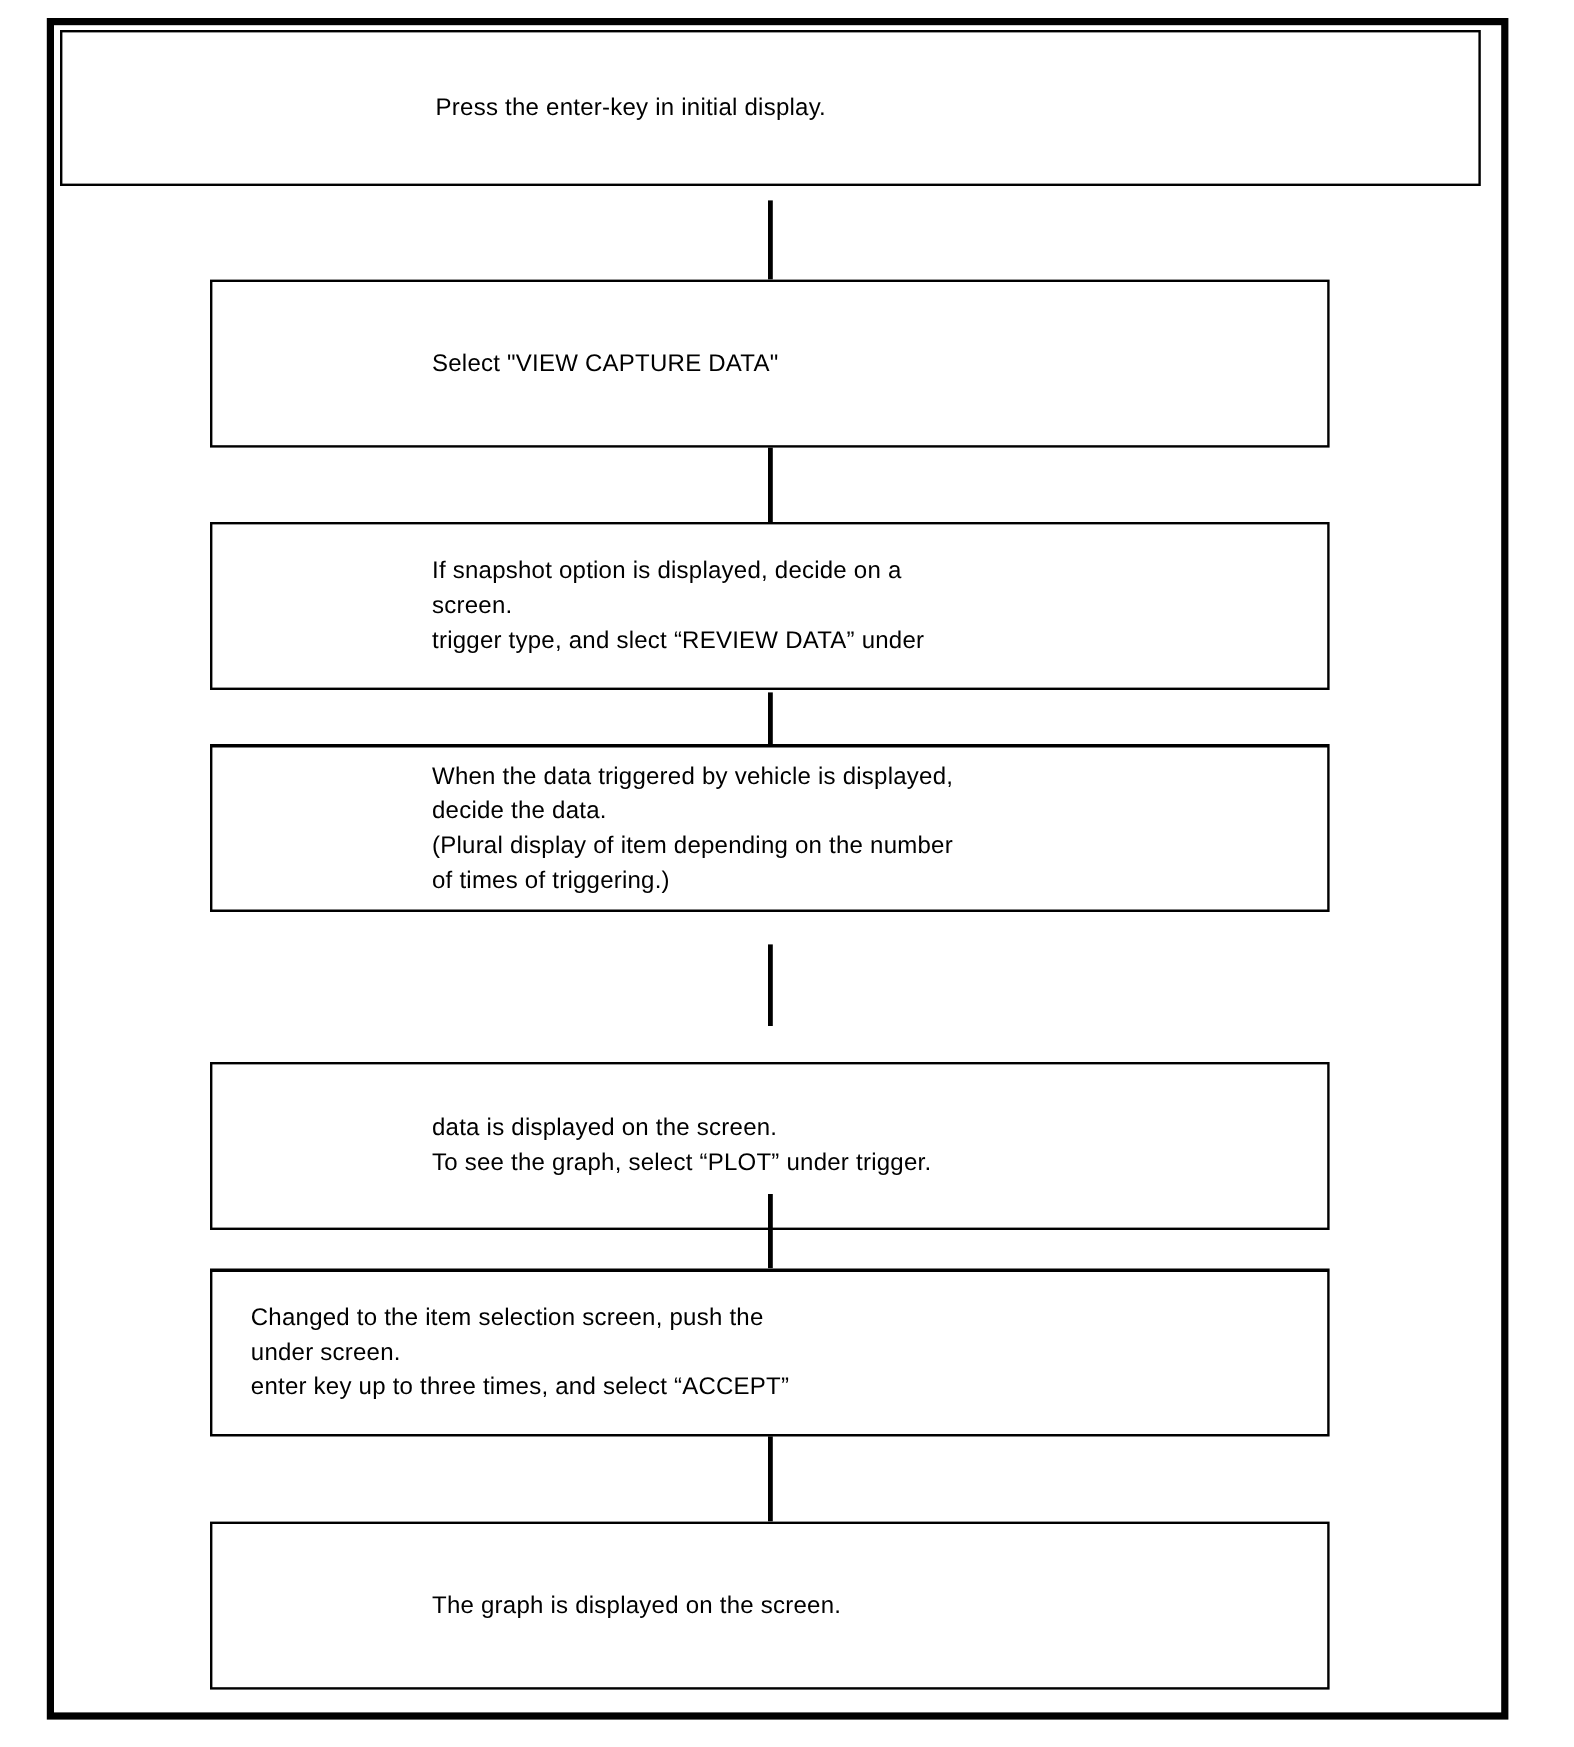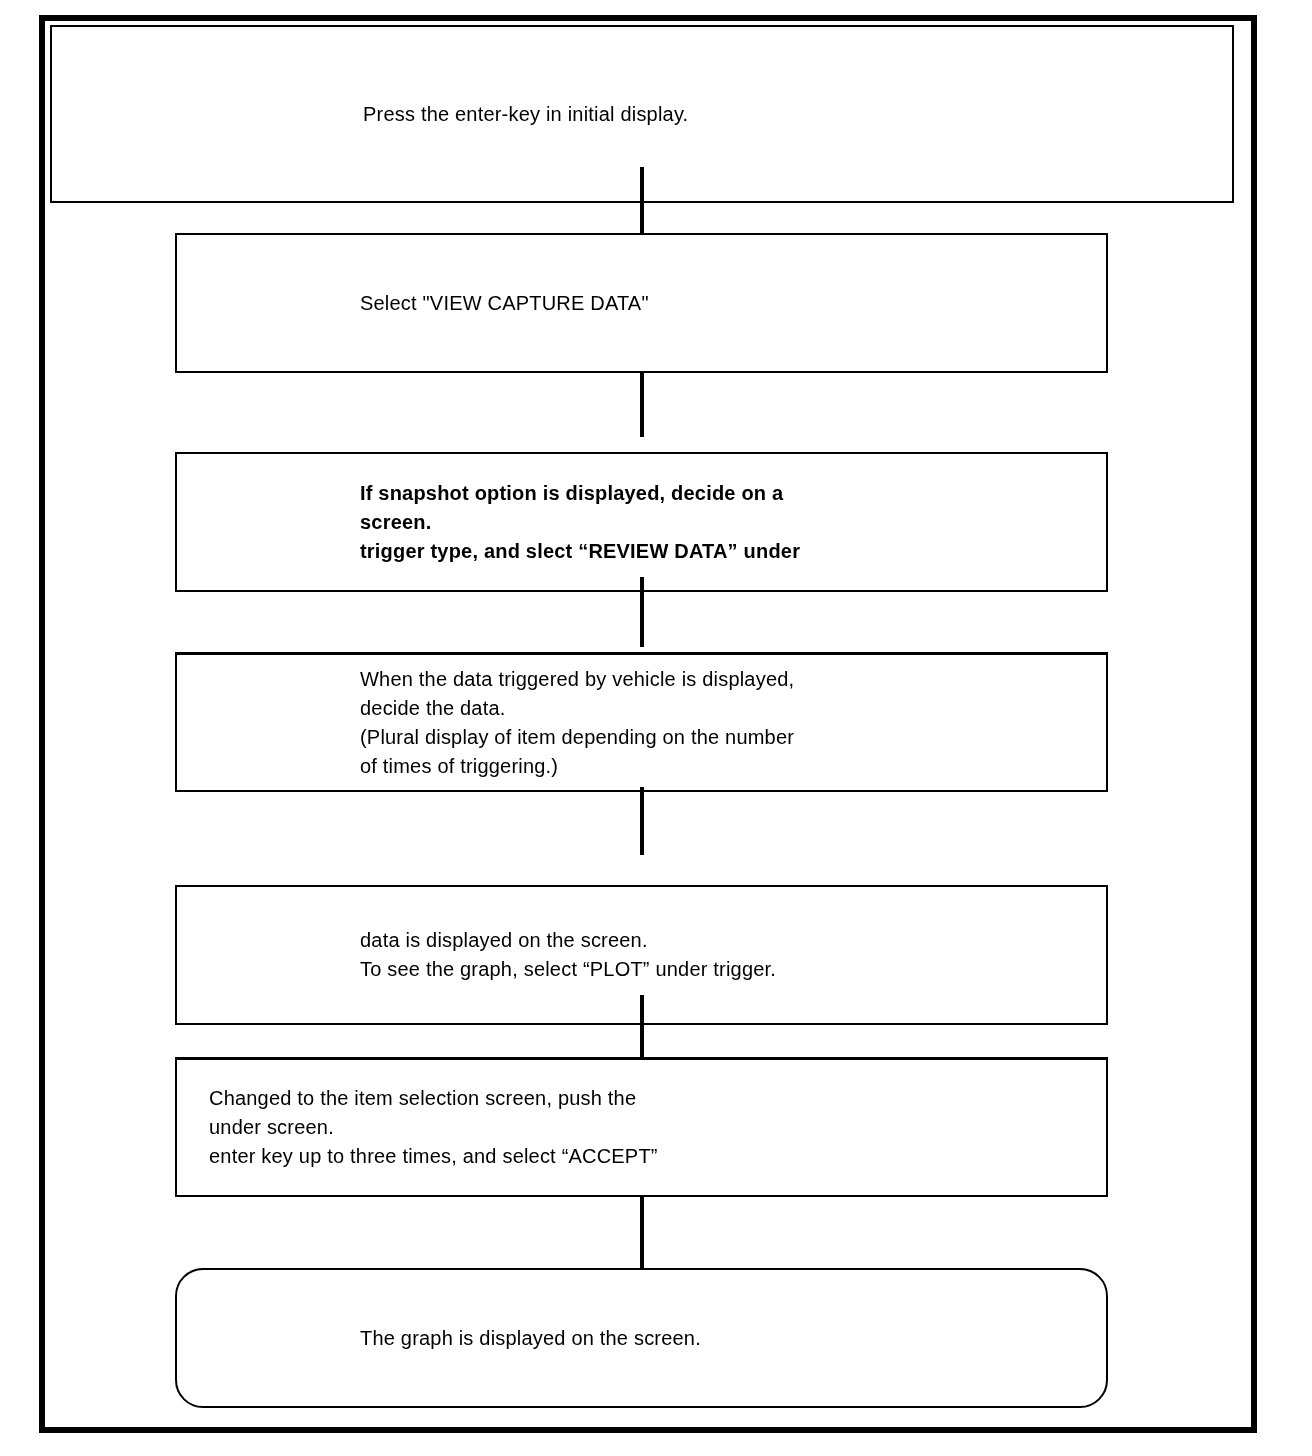--- a/index.html
+++ b/index.html
@@ -34,35 +34,35 @@
     justify-content: center;
     font-size: 20px;
     line-height: 29px;
     letter-spacing: 0.2px;
     white-space: nowrap;
   }
   .box-1 {
     left: 50px;
     top: 25px;
     width: 1184px;
-    height: 178px;
+    height: 130px;
     padding-left: 311px;
   }
   .box-n {
     left: 175px;
     width: 933px;
     height: 140px;
     padding-left: 183px;
   }
   .box-2 { top: 233px; }
-  .box-3 { top: 452px; font-weight: bold; }
-  .box-4 { top: 652px; border-top-width: 3px; }
+  .box-3 { top: 435px; }
+  .box-4 { top: 620px; border-top-width: 3px; }
   .box-5 { top: 885px; }
   .box-6 { top: 1057px; border-top-width: 3px; padding-left: 32px; }
-  .box-7 { top: 1268px; border-radius: 28px; }
+  .box-7 { top: 1268px; }
   .connector {
     position: absolute;
     left: 640px;
     width: 4px;
     background: #000000;
   }
   .conn-1 { top: 167px;  height: 66px; }
   .conn-2 { top: 373px;  height: 64px; }
   .conn-3 { top: 577px;  height: 70px; }
   .conn-4 { top: 787px;  height: 68px; }

